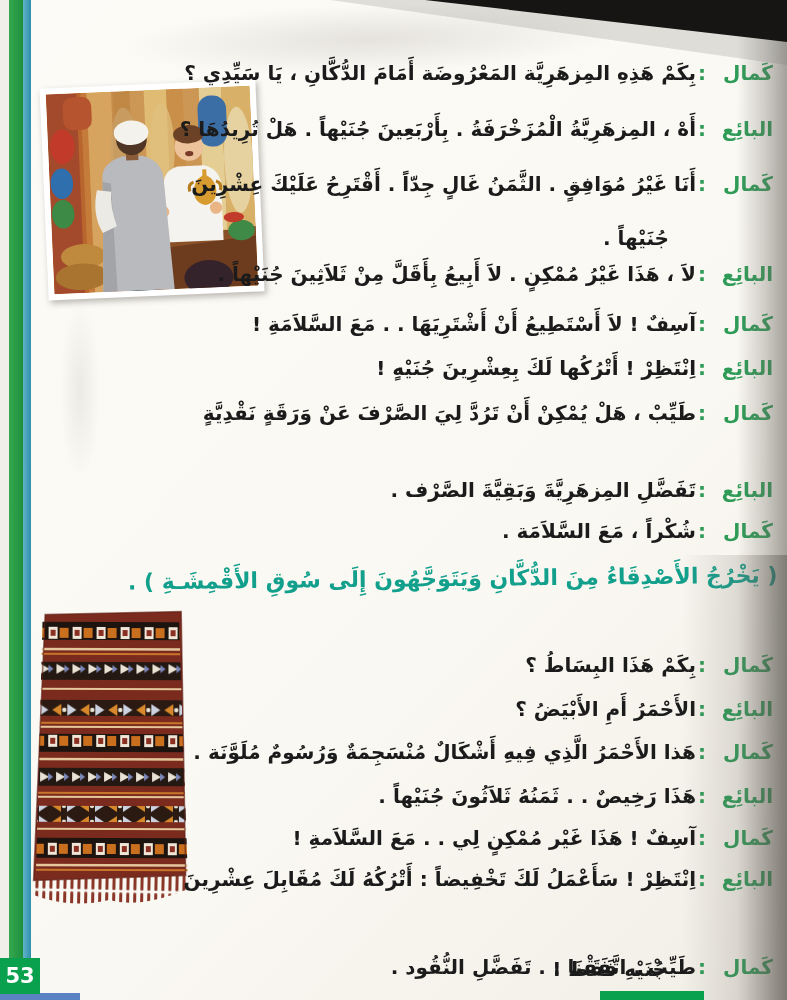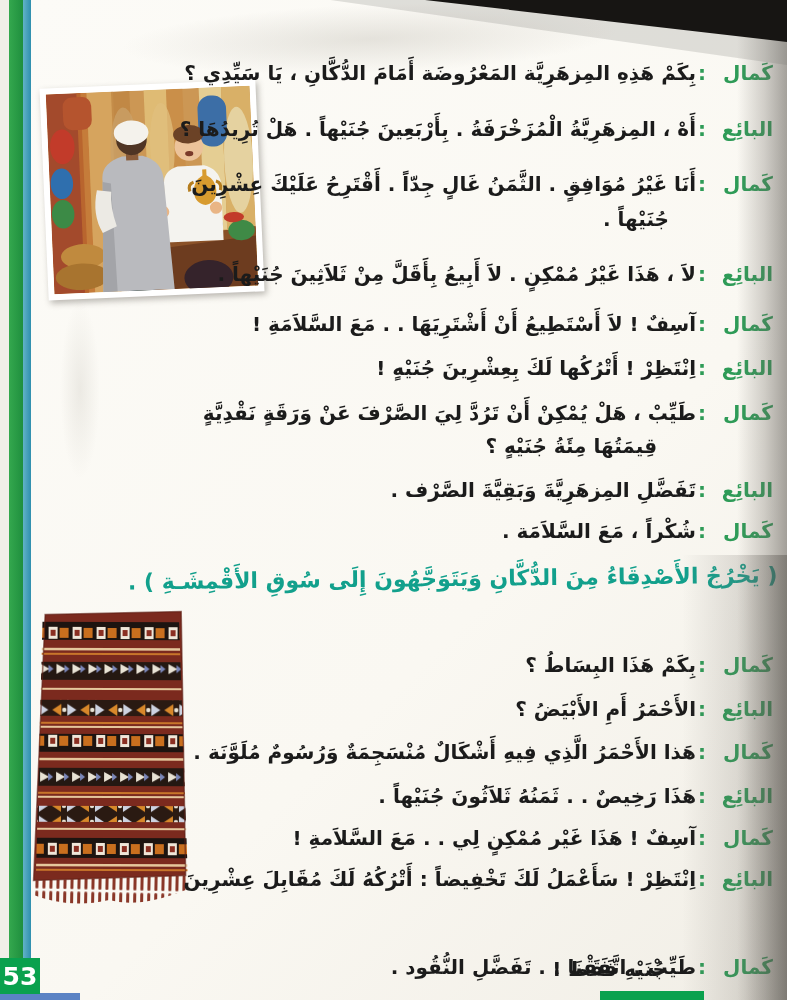--- a/index.html
+++ b/index.html
@@ -29,42 +29,42 @@
   .ghost2{position:absolute;left:60px;top:300px;width:40px;height:180px;z-index:1;
      background:radial-gradient(ellipse at center,rgba(190,186,176,.25),rgba(190,186,176,0) 70%);}
   
   .drow{position:absolute;right:14px;direction:rtl;white-space:nowrap;z-index:10;
         color:#1b1b1b;font-size:20px;font-weight:700;line-height:34px;}
   .sp{display:inline-block;width:62px;text-align:right;color:#2e9b57;}
   .co{color:#2e9b57;margin:0 5px 0 2px;font-weight:700;}
   .tx{}
   .cont .tx{margin:0;}
   .r0{top:56px}.r1{top:112px}.r2{top:167px}
-  .r3{top:202px;right:118px}
+  .r3{top:221px;right:118px}
   .r4{top:257px}.r5{top:307px}.r6{top:351px}.r7{top:396px}
   .r8{top:429px;right:130px}
   .r9{top:473px}.r10{top:514px}
   .r11{top:648px}.r12{top:692px}.r13{top:735px}.r14{top:779px}
   .r15{top:821px}.r16{top:862px}
   .r17{top:952px;right:120px}
   .r18{top:950px}
   .stage{position:absolute;right:10px;top:560px;direction:rtl;white-space:nowrap;z-index:10;
          color:#12a08c;font-size:22px;font-weight:700;line-height:38px;
          transform:rotate(-.6deg);}
   
   .photo-shop{position:absolute;left:44px;top:84px;width:216px;height:212px;z-index:5;
       background:#fff;padding:6px;box-sizing:border-box;transform:rotate(-2.5deg);
       box-shadow:2px 3px 6px rgba(60,55,45,.35);}
   .photo-shop svg{display:block;width:100%;height:100%;}
   .photo-carpet{position:absolute;left:22px;top:606px;width:176px;height:316px;z-index:5;
       transform:rotate(1.2deg);}
   .photo-carpet svg{display:block;width:100%;height:100%;}
   
   .page-num{position:absolute;left:0;top:958px;width:40px;height:36px;background:#0aa14e;
-      color:#fff;font-size:25px;font-weight:700;display:flex;align-items:center;
+      color:#fff;font-size:21px;font-weight:700;display:flex;align-items:center;
       justify-content:center;z-index:45;}
   .blue-sliver{position:absolute;left:0;top:993px;width:80px;height:7px;background:#5b83c4;z-index:44;}
   .green-sliver{position:absolute;left:600px;top:991px;width:104px;height:9px;background:#0aa14e;z-index:44;}
 </style>
 </head>
 <body>
 
 <div class="canvas">
   <div class="page"></div>
   <div class="ghost"></div>
@@ -174,21 +174,20 @@
   </div>
 
   <div class="drow r0"><span class="sp">كَمال</span><span class="co">:</span><span class="tx">بِكَمْ هَذِهِ المِزهَرِيَّة المَعْرُوضَة أَمَامَ الدُّكَّانِ ، يَا سَيِّدِي ؟</span></div>
   <div class="drow r1"><span class="sp">البائِع</span><span class="co">:</span><span class="tx">أَهْ ، المِزهَرِيَّةُ الْمُزَخْرَفَةُ . بِأَرْبَعِينَ جُنَيْهاً . هَلْ تُرِيدُهَا ؟</span></div>
   <div class="drow r2"><span class="sp">كَمال</span><span class="co">:</span><span class="tx">أَنَا غَيْرُ مُوَافِقٍ . الثَّمَنُ غَالٍ جِدّاً . أَقْتَرِحُ عَلَيْكَ عِشْرِينَ</span></div>
   <div class="drow cont r3"><span class="tx">جُنَيْهاً .</span></div>
   <div class="drow r4"><span class="sp">البائِع</span><span class="co">:</span><span class="tx">لاَ ، هَذَا غَيْرُ مُمْكِنٍ . لاَ أَبِيعُ بِأَقَلَّ مِنْ ثَلاَثِينَ جُنَيْهاً .</span></div>
   <div class="drow r5"><span class="sp">كَمال</span><span class="co">:</span><span class="tx">آسِفٌ ! لاَ أَسْتَطِيعُ أَنْ أَشْتَرِيَهَا . . مَعَ السَّلاَمَةِ !</span></div>
   <div class="drow r6"><span class="sp">البائِع</span><span class="co">:</span><span class="tx">اِنْتَظِرْ ! أَتْرُكُها لَكَ بِعِشْرِينَ جُنَيْهٍ !</span></div>
   <div class="drow r7"><span class="sp">كَمال</span><span class="co">:</span><span class="tx">طَيِّبْ ، هَلْ يُمْكِنْ أَنْ تَرُدَّ لِيَ الصَّرْفَ عَنْ وَرَقَةٍ نَقْدِيَّةٍ</span></div>
-  <div class="drow cont r8"><span class="tx">قِيمَتُهَا مِئَةُ جُنَيْهٍ ؟</span></div>
   <div class="drow r9"><span class="sp">البائِع</span><span class="co">:</span><span class="tx">تَفَضَّلِ المِزهَرِيَّةَ وَبَقِيَّةَ الصَّرْف .</span></div>
   <div class="drow r10"><span class="sp">كَمال</span><span class="co">:</span><span class="tx">شُكْراً ، مَعَ السَّلاَمَة .</span></div>
 
   <div class="stage">( يَخْرُجُ الأَصْدِقَاءُ مِنَ الدُّكَّانِ وَيَتَوَجَّهُونَ إِلَى سُوقِ الأَقْمِشَـةِ ) .</div>
 
   <div class="drow r11"><span class="sp">كَمال</span><span class="co">:</span><span class="tx">بِكَمْ هَذَا البِسَاطُ ؟</span></div>
   <div class="drow r12"><span class="sp">البائِع</span><span class="co">:</span><span class="tx">الأَحْمَرُ أَمِ الأَبْيَضُ ؟</span></div>
   <div class="drow r13"><span class="sp">كَمال</span><span class="co">:</span><span class="tx">هَذا الأَحْمَرُ الَّذِي فِيهِ أَشْكَالٌ مُنْسَجِمَةٌ وَرُسُومٌ مُلَوَّنَة .</span></div>
   <div class="drow r14"><span class="sp">البائِع</span><span class="co">:</span><span class="tx">هَذَا رَخِيصٌ . . ثَمَنُهُ ثَلاَثُونَ جُنَيْهاً .</span></div>
   <div class="drow r15"><span class="sp">كَمال</span><span class="co">:</span><span class="tx">آسِفٌ ! هَذَا غَيْر مُمْكِنٍ لِي . . مَعَ السَّلاَمةِ !</span></div>

